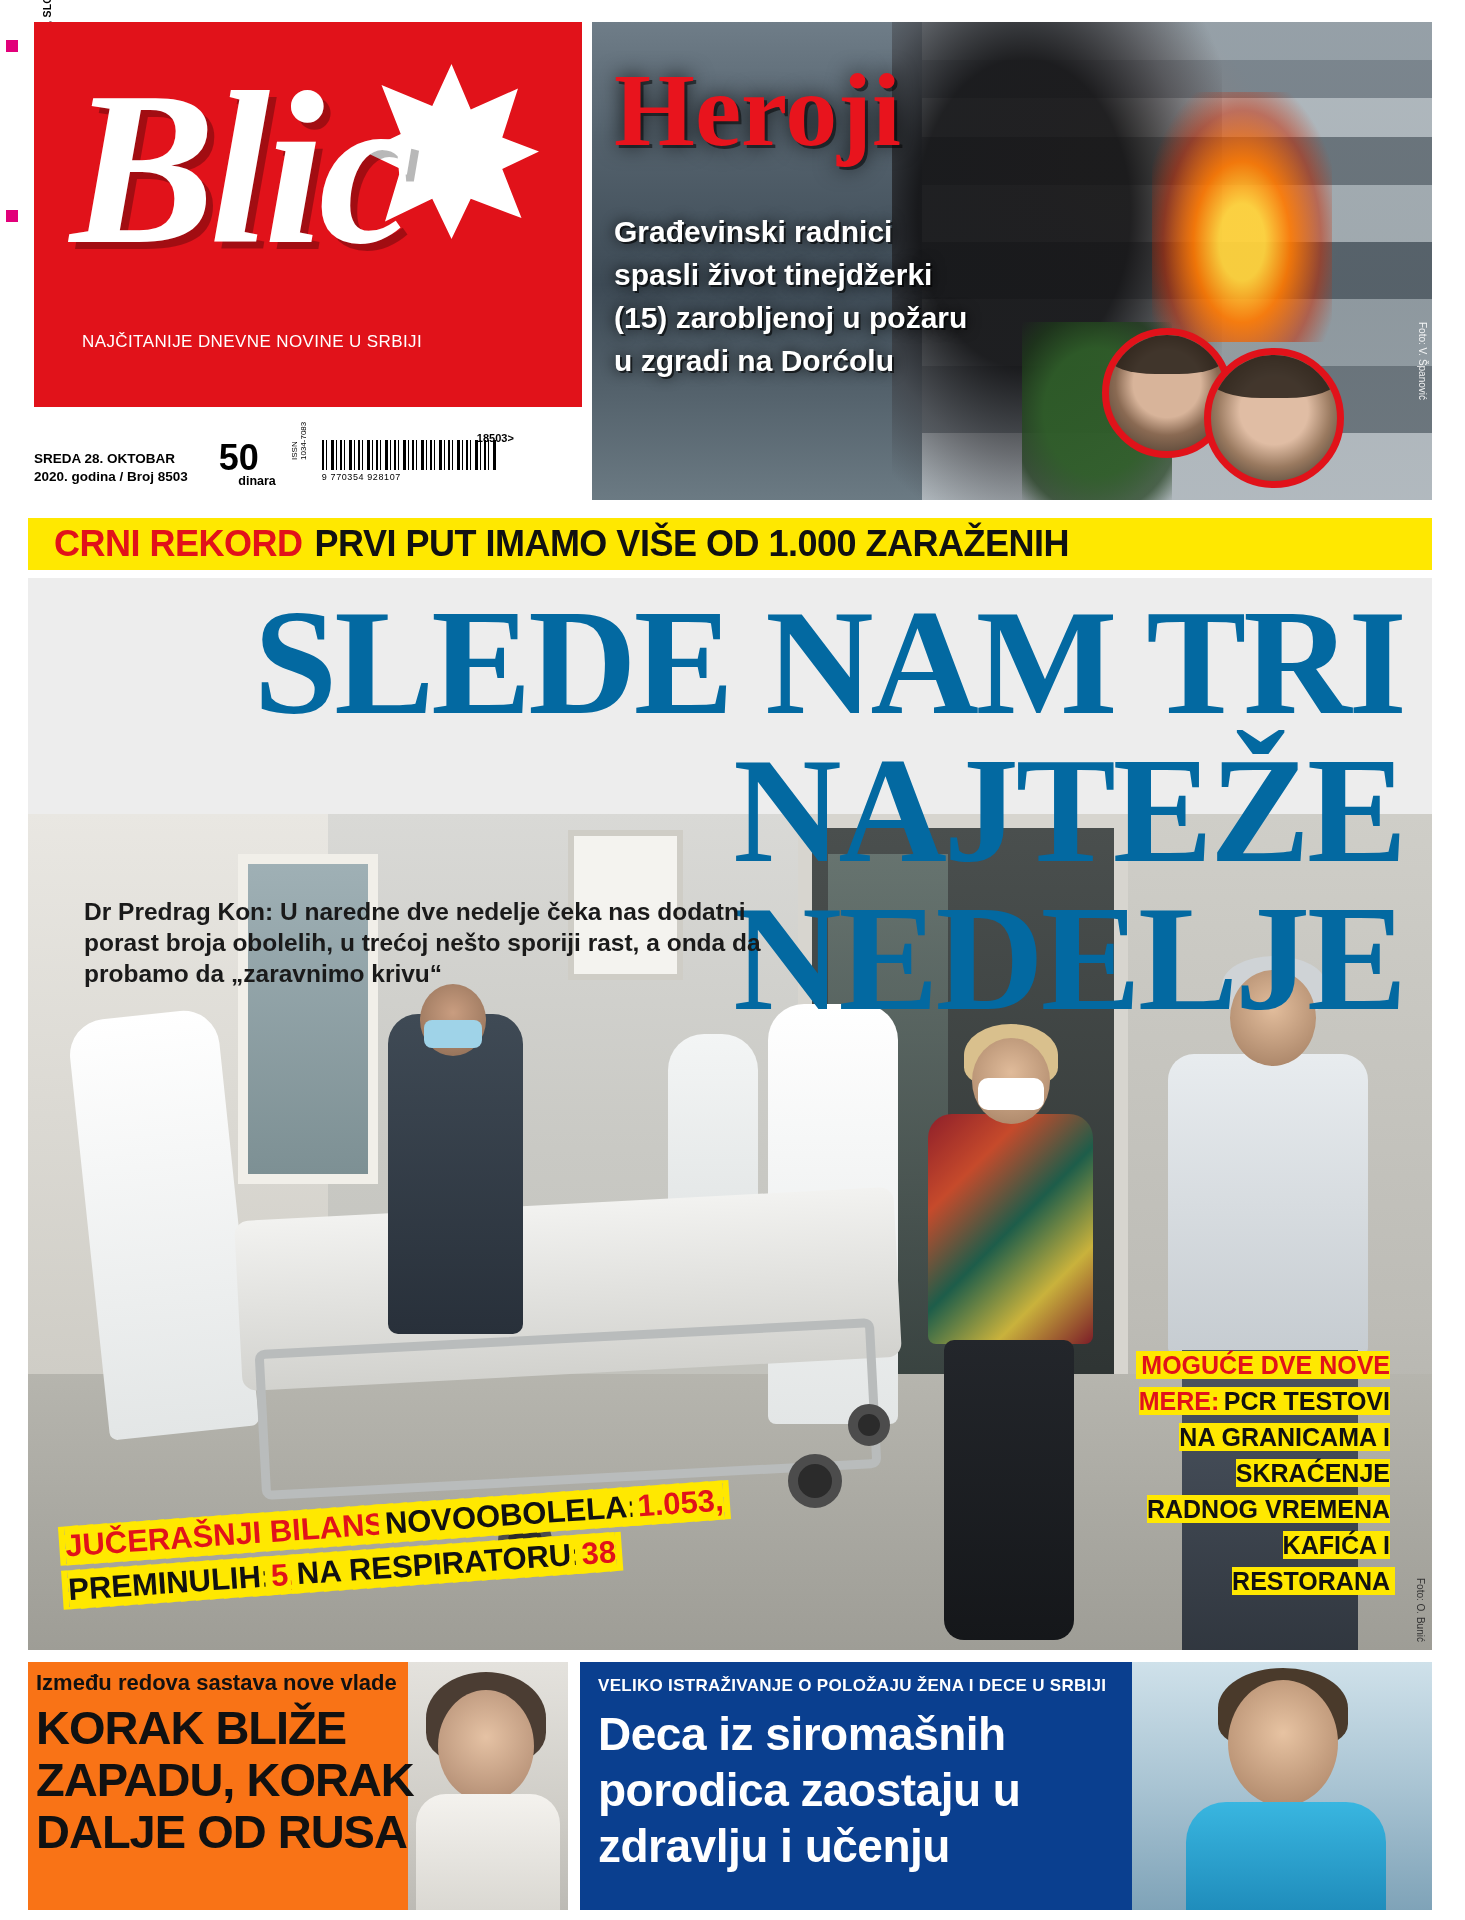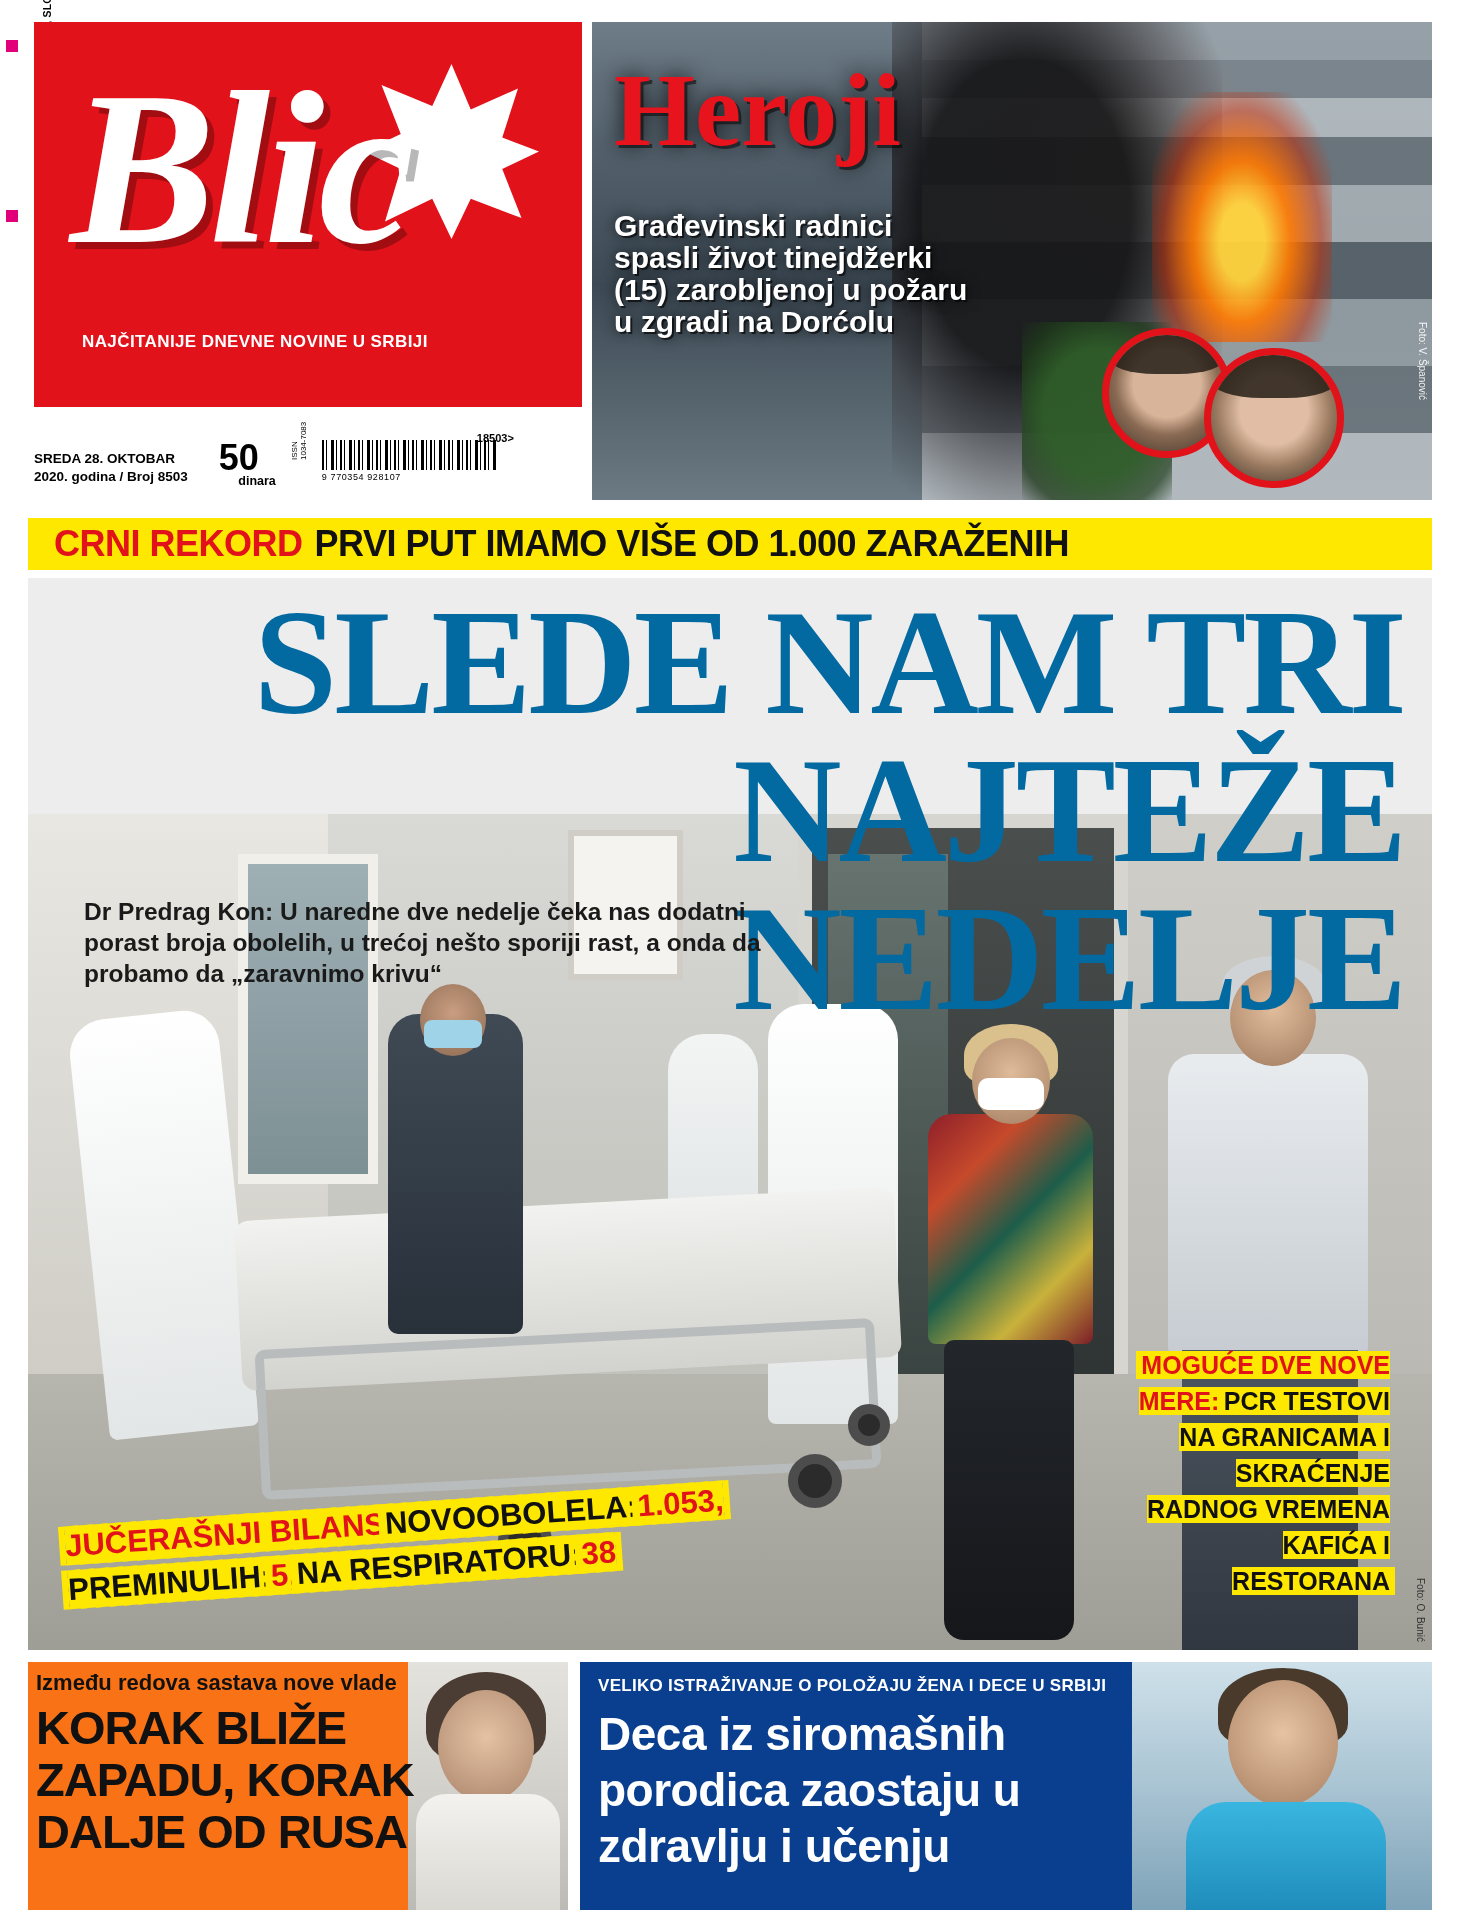--- a/index.html
+++ b/index.html
@@ -71,21 +71,21 @@
     position: absolute;
     left: 330px; top: 42px;
     width: 175px; height: 175px;
     background: #ffffff;
     clip-path: polygon(50% 0%, 61% 26%, 88% 14%, 79% 42%, 100% 50%, 79% 60%, 90% 88%, 61% 77%, 50% 100%, 39% 77%, 12% 90%, 21% 60%, 0% 50%, 21% 40%, 10% 12%, 39% 24%);
   }
   .logo-slogan {
     position: absolute;
     left: 48px; top: 310px;
     font-size: 17px;
-    font-weight: bold;
+    font-weight: normal;
     letter-spacing: .4px;
     color: #ffffff;
   }
 
   .issue-row {
     position: absolute;
     left: 0; top: 398px;
     width: 548px; height: 62px;
     display: flex;
     align-items: flex-start;
@@ -195,21 +195,21 @@
     font-size: 104px;
     line-height: 96px;
     color: #e8141d;
     text-shadow: 0 0 22px rgba(0,0,0,.85), 3px 3px 0 rgba(0,0,0,.5);
   }
   .heroji-sub {
     position: absolute;
     left: 22px; top: 188px;
     width: 360px;
     font-size: 30px;
-    line-height: 32px;
+    line-height: 43px;
     font-weight: bold;
     color: #ffffff;
     text-shadow: 0 0 14px rgba(0,0,0,.9), 2px 2px 0 rgba(0,0,0,.6);
   }
   .face {
     position: absolute;
     border: 7px solid #e1121a;
     border-radius: 50%;
     overflow: hidden;
   }

